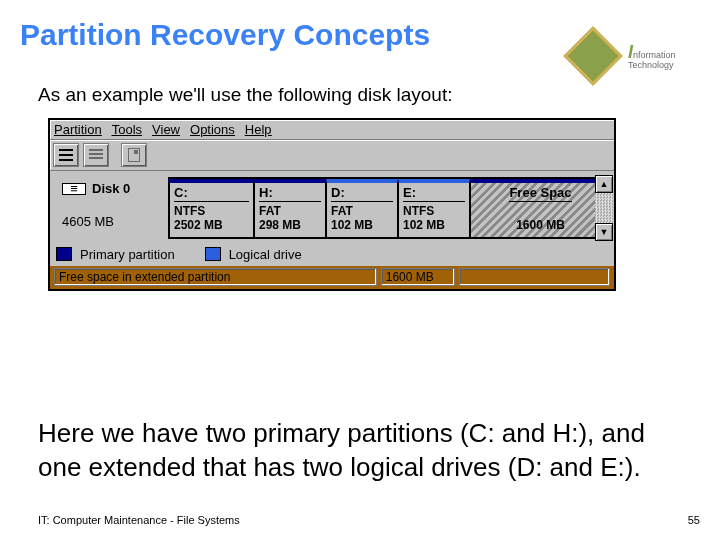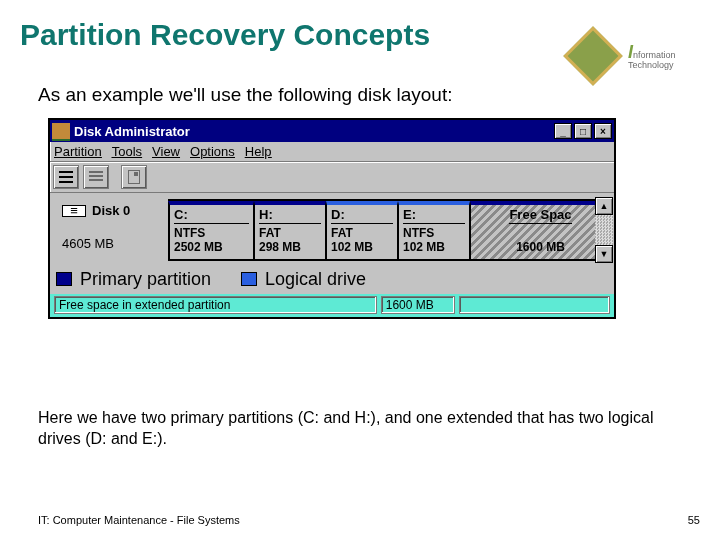--- a/index.html
+++ b/index.html
@@ -11,21 +11,21 @@
     font-family: Arial, Helvetica, sans-serif;
     position: relative;
     overflow: hidden;
   }
   .slide-title {
     position: absolute;
     top: 18px;
     left: 20px;
     font-size: 30px;
     font-weight: bold;
-    color: #0f766e;
+    color: #3b82f6;
   }
   .logo {
     position: absolute;
     top: 30px;
     right: 28px;
     width: 120px;
     height: 52px;
     display: flex;
     align-items: center;
   }
@@ -171,48 +171,48 @@
   .sbtn { height:18px; border:1px solid #000; box-shadow:inset 1px 1px 0 #fff, inset -1px -1px 0 #7a7a7a;
           display:flex; align-items:center; justify-content:center; font-size:9px;}
   .strack{ position:absolute; top:18px; bottom:18px; left:0; right:0;
            background-image: repeating-conic-gradient(#dcdcdc 0 25%, #a9a9a9 0 50%);
            background-size: 3px 3px; }
   .sdn{ position:absolute; bottom:0; left:0; right:0;}
 
   .legend {
     padding: 2px 6px 4px 6px;
     background:#c3c3c3;
-    font-size: 18px;
+    font-size: 13px;
   }
   .legendrow { display:flex; align-items:center; gap:8px; }
   .swatch { width:16px; height:14px; border:1px solid #000; display:inline-block;}
   .sw-primary { background:#00008b; }
   .sw-logical { background:#2a5fe0; }
   .statusbar {
     display:flex; gap:4px;
     padding: 2px 4px 3px 4px;
-    background:#5eead4;
+    background:#a16207;
   }
   .statusbox {
     border:1px solid #7a7a7a;
     box-shadow: inset -1px -1px 0 #fff, inset 1px 1px 0 #5a5a5a;
     padding: 1px 4px;
     font-size: 12px;
     white-space: nowrap;
   }
   .statusbox.a { flex: 1 1 auto; }
   .statusbox.b { width: 74px; }
   .statusbox.c { flex: 1 1 auto; }
 
   .outro {
     position:absolute;
-    top: 408px;
+    top: 417px;
     left: 38px;
     right: 60px;
-    font-size: 16px;
+    font-size: 26px;
     line-height: 1.3;
   }
 
   .footer {
     position:absolute;
     bottom: 14px;
     left: 38px; right: 20px;
     display:flex;
     justify-content: space-between;
     align-items: center;
@@ -237,27 +237,20 @@
   <div class="logo-badge"></div>
   <div class="logo-text">
     <span class="big">I</span><span>nformation</span><br>
     <span>Technology</span>
   </div>
 </div>
 
 <div class="intro">As an example we'll use the following disk layout:</div>
 
 <div class="win">
-  <div class="titlebar">
-    <div class="sysicon"></div>
-    <div class="titlebar-title">Disk Administrator</div>
-    <div class="winbtn">_</div>
-    <div class="winbtn">□</div>
-    <div class="winbtn">×</div>
-  </div>
 
   <div class="menubar">
     <span class="menuitem"><u>Partition</u></span>
     <span class="menuitem"><u>Tools</u></span>
     <span class="menuitem"><u>View</u></span>
     <span class="menuitem"><u>Options</u></span>
     <span class="menuitem"><u>Help</u></span>
   </div>
 
   <div class="toolbar">

